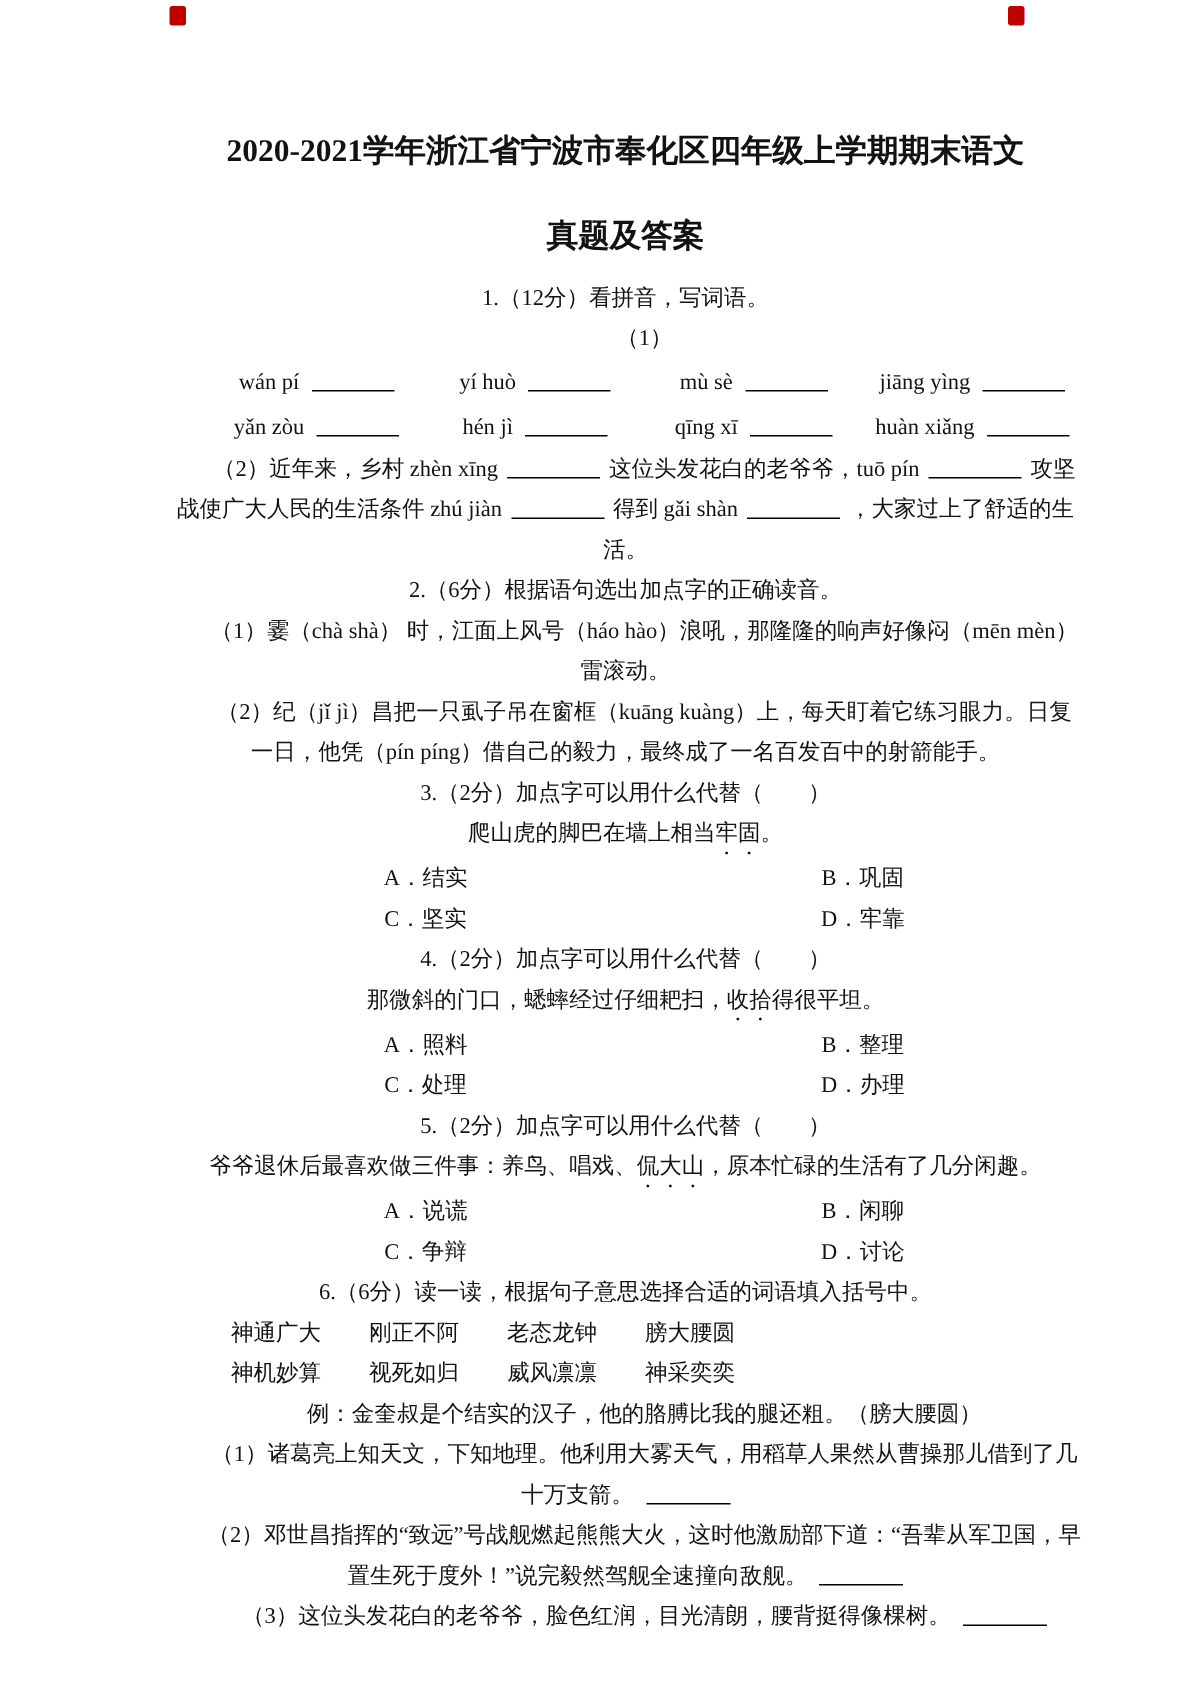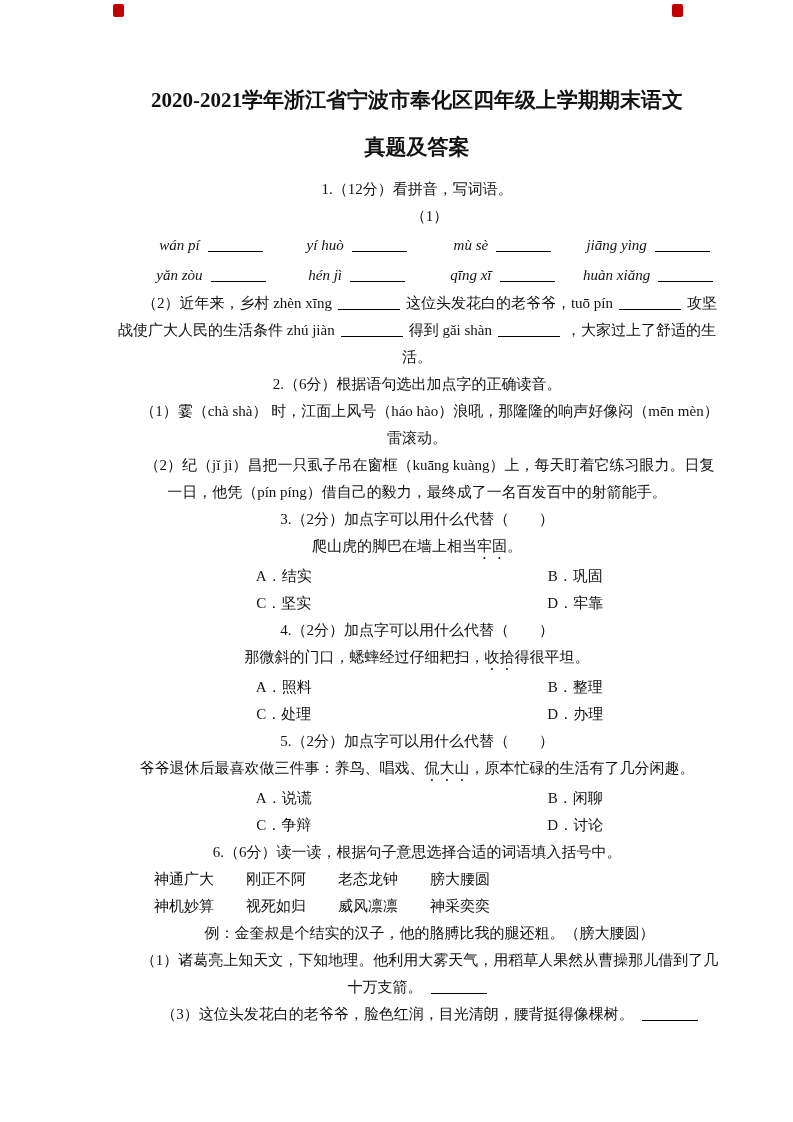--- a/index.html
+++ b/index.html
@@ -11,27 +11,27 @@
     background:#ffffff;
     color:#121212;
     font-family:"Liberation Serif","DejaVu Serif",serif;
     font-size:15px;line-height:27px;
     overflow:hidden;
   }
   .corner{position:absolute;top:4px;width:11px;height:13px;background:#c00000;border-radius:2px;}
   .corner.left{left:113px;}
   .corner.right{left:672px;}
   h1{margin:0 0 18px;text-align:center;font-weight:bold;font-size:21px;line-height:21px;}
-  .title-line2{display:block;margin-top:26px;}
+  .title-line2{display:block;margin-top:36px;}
   p{margin:0;}
   .indent{text-indent:25px;}
   .blank{display:inline-block;width:62px;height:14px;border-bottom:1px solid #000;margin:0 6px;vertical-align:-2px;}
   .blank.short{width:55px;margin:0 0 0 8px;}
   .blank.end{width:56px;margin:0 0 0 8px;}
-  .pyrow{display:grid;grid-template-columns:repeat(4,1fr);padding-left:25px;line-height:30px;font-style:italic;}
+  .pyrow{display:grid;grid-template-columns:repeat(4,1fr);padding-left:25px;line-height:30px;}
   .pycell{white-space:nowrap;}
   .opts{display:grid;grid-template-columns:repeat(2,1fr);padding-left:25px;}
   .words{display:grid;grid-template-columns:repeat(4,92px);padding-left:25px;}
   .dot-under{
     -webkit-text-emphasis:filled dot;
     -webkit-text-emphasis-position:under left;
     text-emphasis:filled dot;
     text-emphasis-position:under left;
   }
   section{margin:0;text-align:center;}
@@ -126,17 +126,20 @@
       <span>神机妙算</span>
       <span>视死如归</span>
       <span>威风凛凛</span>
       <span>神采奕奕</span>
     </div>
     <p class="indent">例：金奎叔是个结实的汉子，他的胳膊比我的腿还粗。（膀大腰圆）</p>
     <p class="indent">
       <span>（1）诸葛亮上知天文，下知地理。他利用大雾天气，用稻草人果然从曹操那儿借到了几十万支箭。</span><span class="blank end"></span>
     </p>
     <p class="indent">
+      <span>（2）邓世昌指挥的“致远”号战舰燃起熊熊大火，这时他激励部下道：“吾辈从军卫国，早置生死于度外！”说完毅然驾舰全速撞向敌舰。</span><span class="blank end"></span>
+    </p>
+    <p class="indent">
       <span>（3）这位头发花白的老爷爷，脸色红润，目光清朗，腰背挺得像棵树。</span><span class="blank end"></span>
     </p>
   </section>
 
 </div>
 
 </body></html>

